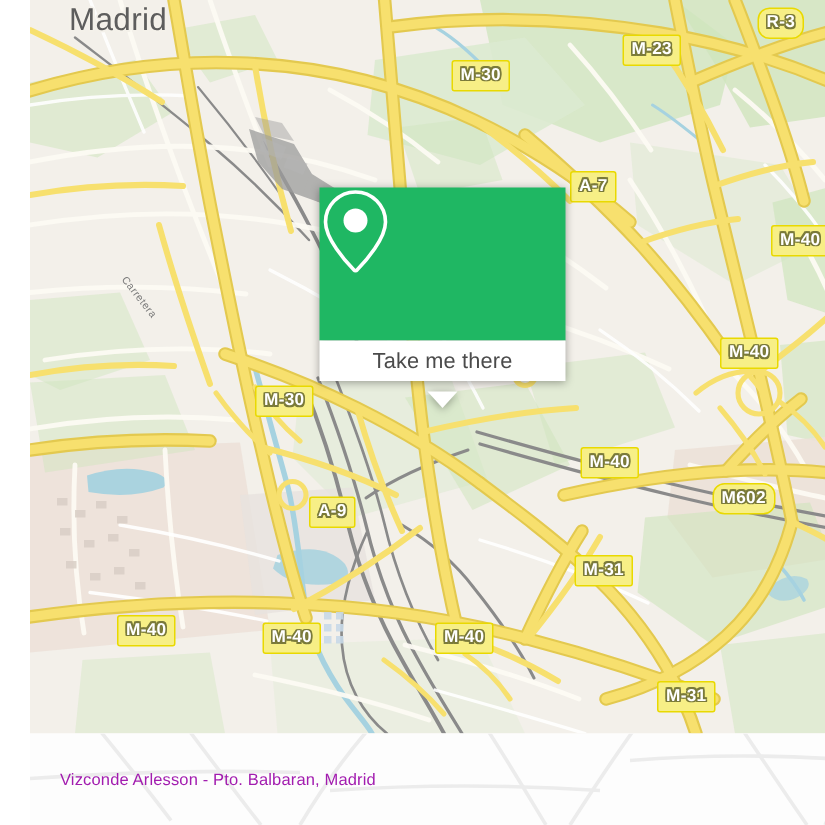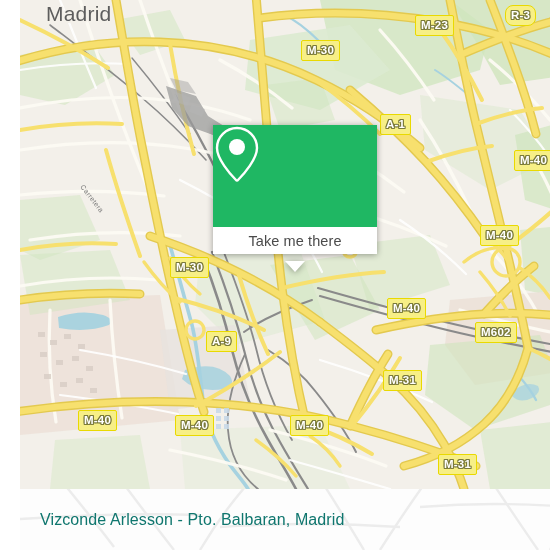--- a/index.html
+++ b/index.html
@@ -105,22 +105,22 @@
   
   #footer{
     position:absolute;left:0;top:489px;width:550px;height:61px;
     background:#fdfdfd;
     overflow:hidden;
   }
   #footer .wm{position:absolute;left:0;top:0;opacity:1;}
   #footer .title{
     position:absolute;
     left:20px;top:50%;transform:translateY(-50%);
-    font-size:16px;
-    color:#0f766e;
+    font-size:11px;
+    color:#a21caf;
     letter-spacing:.1px;
     white-space:nowrap;
   }
   #logo{
     position:absolute;right:14px;top:50%;transform:translateY(-50%);
     display:flex;align-items:center;gap:3px;
   }
   #logo .wordmark{
     font-size:30px;
     font-weight:bold;
@@ -365,29 +365,29 @@
         </g>
       </g>
     </svg>
 
     <div class="city-label" style="left:26px;top:2px;">Madrid</div>
 
     <div class="street-label" style="left:62px;top:182px;transform:rotate(52deg);">Carretera</div>
 
     <div id="shields">
         <div class="shield" style="left: 281px; top: 40px;">M-30</div>
-        <div class="shield" style="left: 395px; top: 15px; text-align: right;">M-23</div>
+        <div class="shield" style="left: 395px; top: 23px; text-align: right;">M-23</div>
         <div class="shield" style="left: 485px; top: 5px; border-radius: 8px;">R-3</div>
-        <div class="shield" style="left: 360px; top: 114px;">A-1</div>
+        <div class="shield" style="left: 360px; top: 114px;">A-7</div>
         <div class="shield" style="left: 494px; top: 150px;">M-40</div>
         <div class="shield" style="left: 460px; top: 225px;">M-40</div>
         <div class="shield" style="left: 150px; top: 257px;">M-30</div>
         <div class="shield" style="left: 186px; top: 331px;">A-9</div>
         <div class="shield" style="left: 367px; top: 298px;">M-40</div>
-        <div class="shield" style="left: 455px; top: 322px;">M602</div>
+        <div class="shield" style="left: 455px; top: 322px; border-radius: 8px;">M602</div>
         <div class="shield" style="left: 363px; top: 370px;">M-31</div>
         <div class="shield" style="left: 58px; top: 410px;">M-40</div>
         <div class="shield" style="left: 155px; top: 415px;">M-40</div>
         <div class="shield" style="left: 270px; top: 415px;">M-40</div>
         <div class="shield" style="left: 418px; top: 454px;">M-31</div>
       </div>
 
 
     <div id="popup">
       <div class="card-top">

